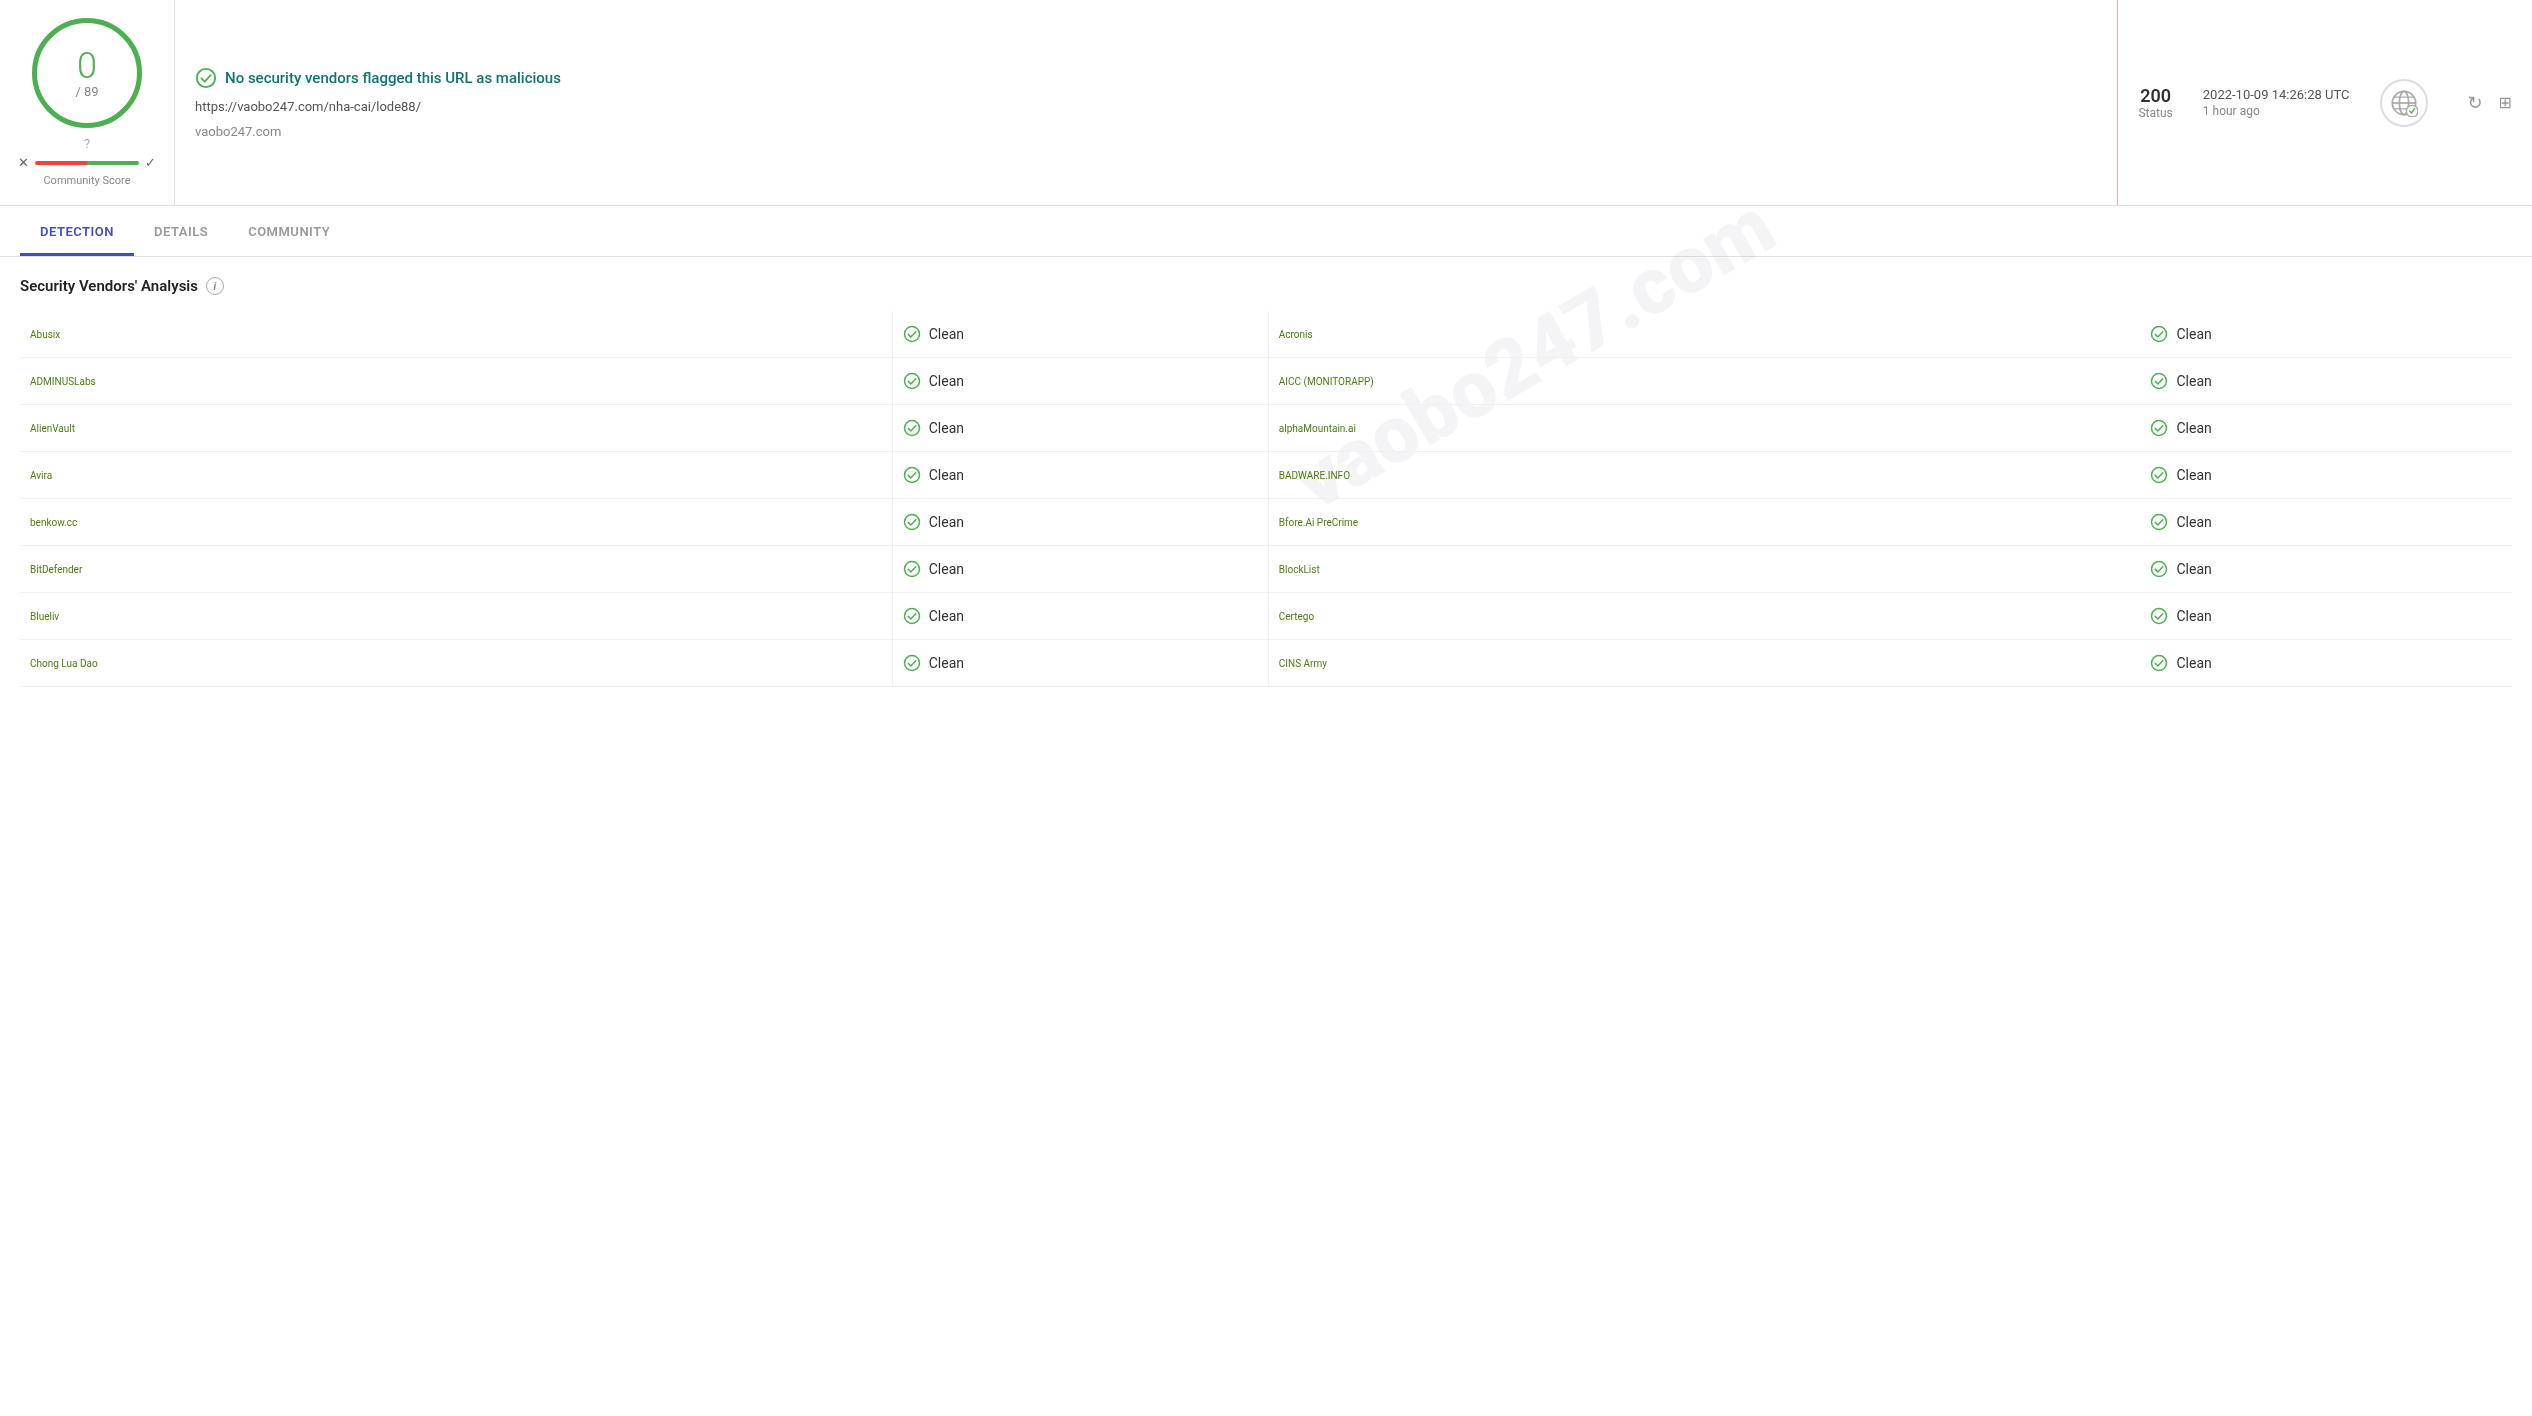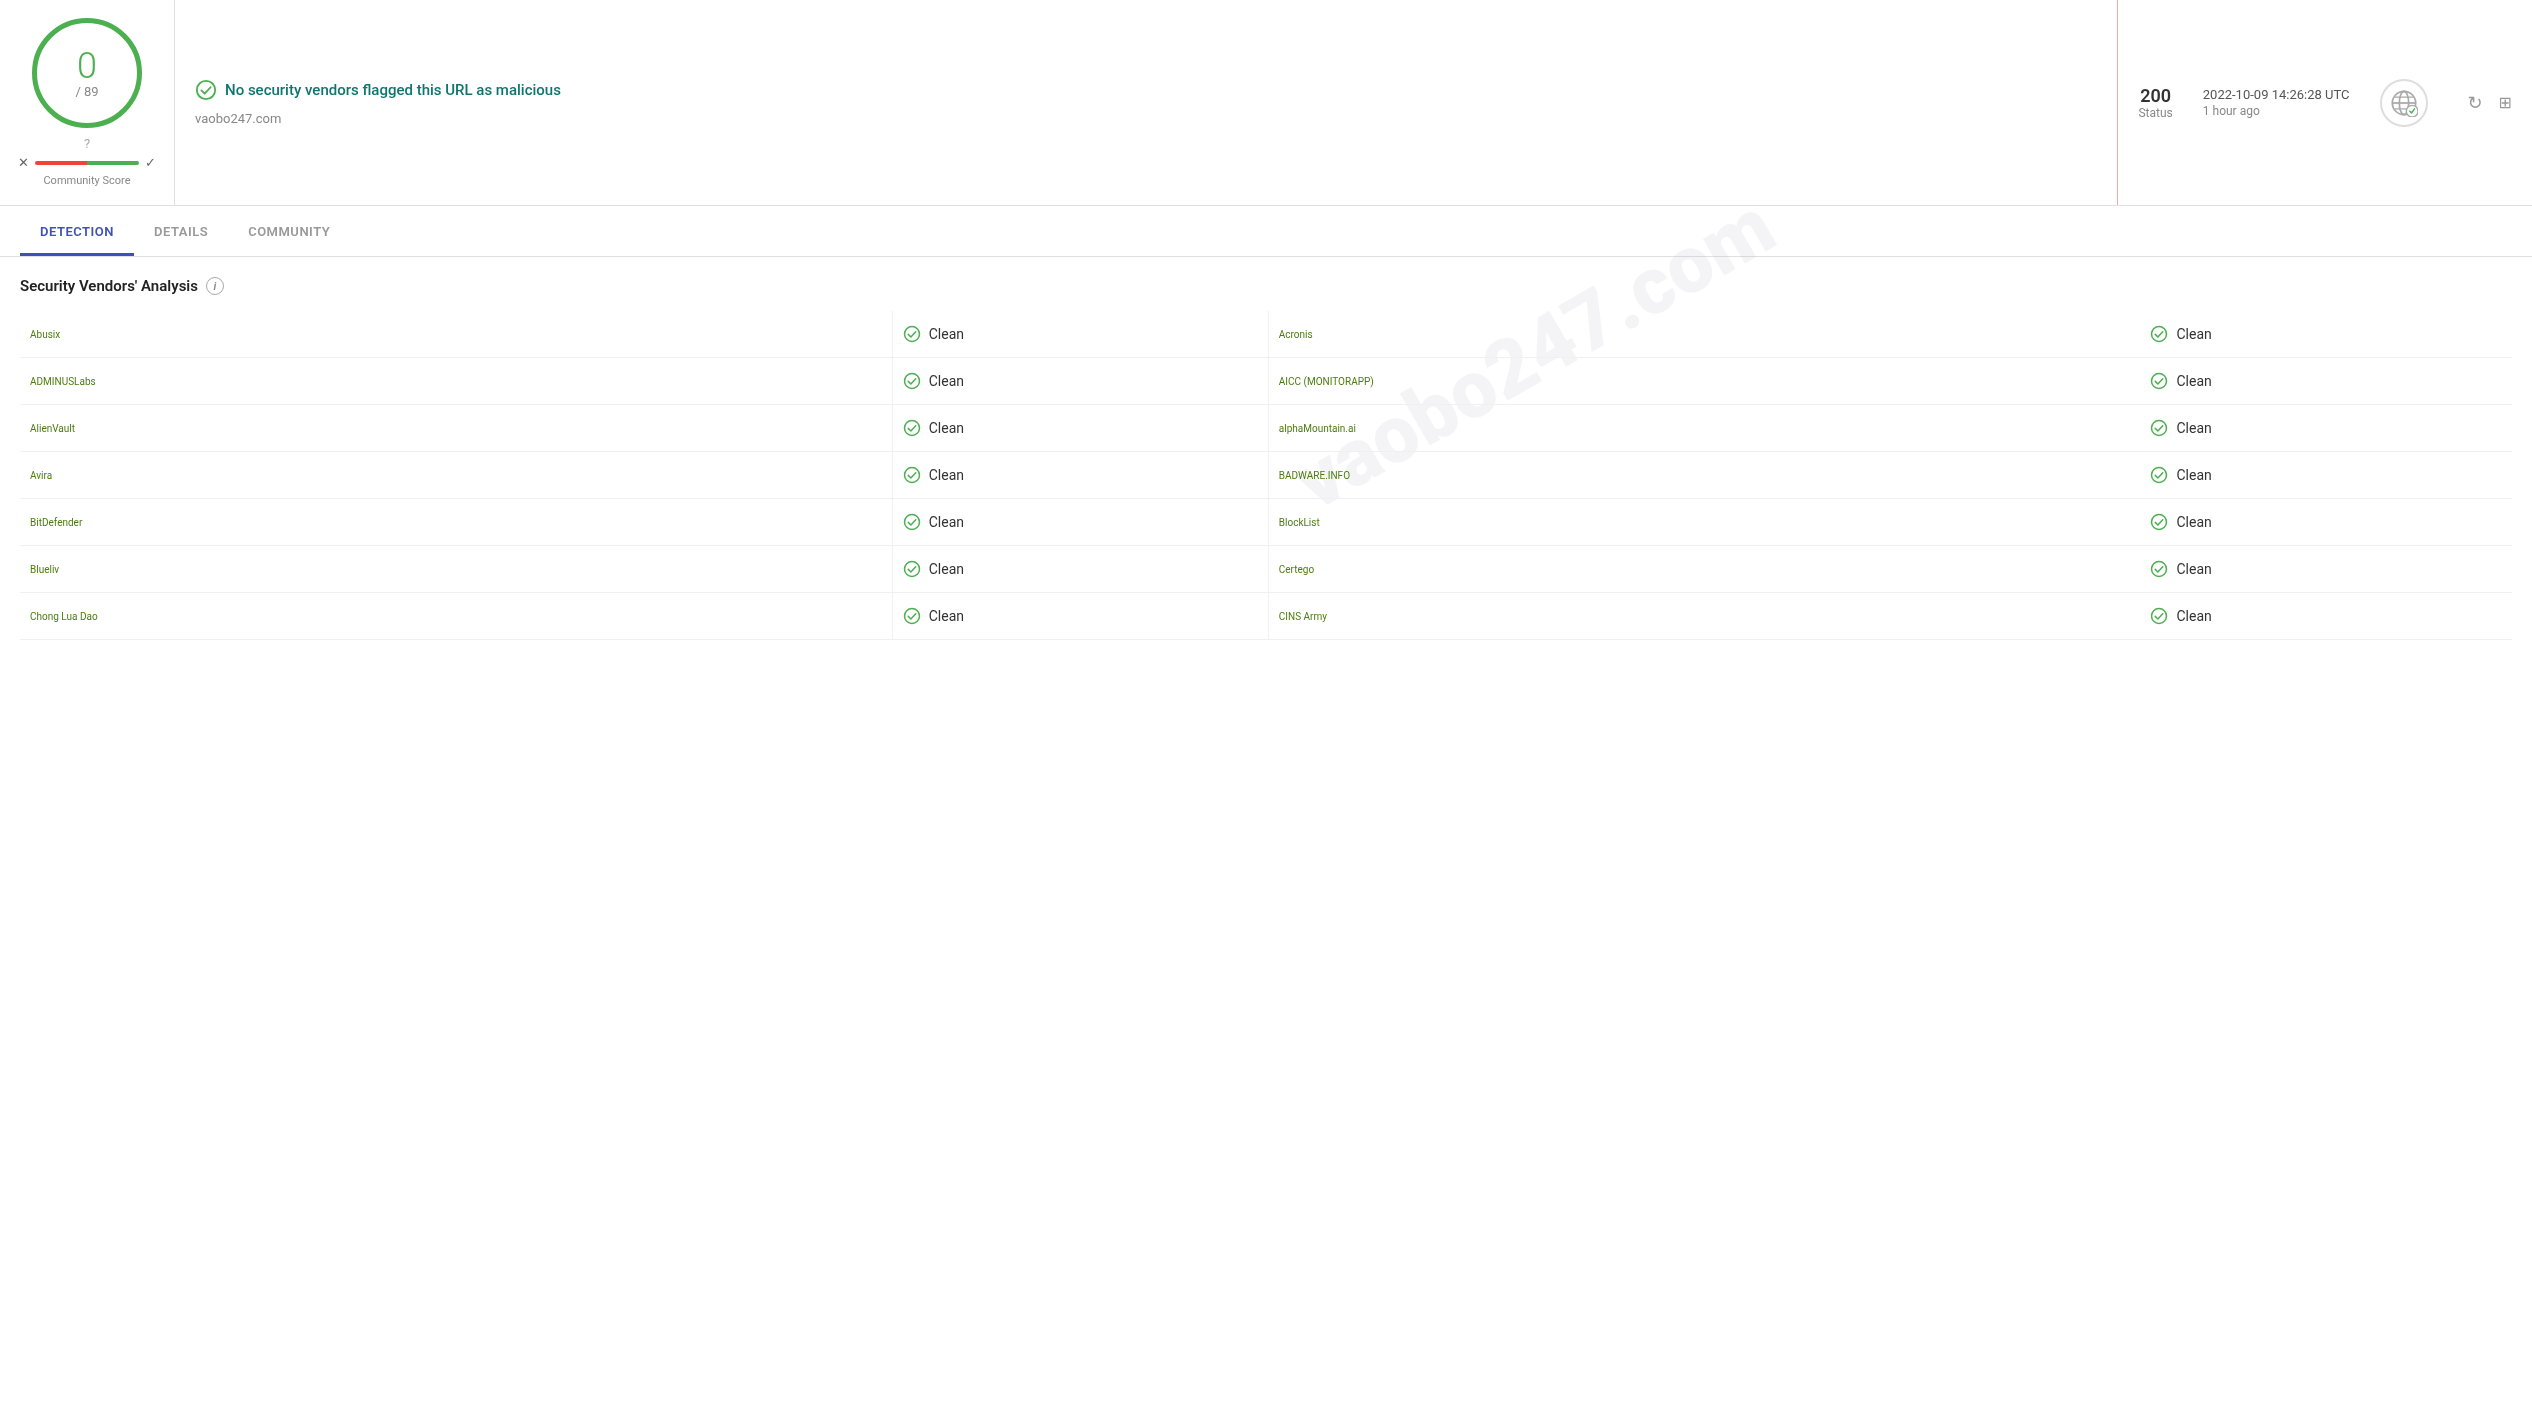--- a/index.html
+++ b/index.html
@@ -260,20 +260,21 @@
   </div>
 
   <div class="info-panel">
     <div class="clean-notice">
       <svg width="22" height="22" viewBox="0 0 24 24" fill="none">
         <circle cx="12" cy="12" r="10" stroke="#4caf50" stroke-width="2"></circle>
         <path d="M7 12.5l3.5 3.5 6.5-7" stroke="#4caf50" stroke-width="2" stroke-linecap="round" stroke-linejoin="round"></path>
       </svg>
       <span>No security vendors flagged this URL as malicious</span>
     </div>
+    <div class="url-line">https://vaobo247.com/nha-cai/lode88/</div>
     <div class="domain-line">vaobo247.com</div>
   </div>
 
   <div class="meta-panel">
     <div class="status-block">
       <div class="status-code">200</div>
       <div class="status-label">Status</div>
     </div>
     <div class="date-block">
       <div>2022-10-09 14:26:28 UTC</div>
@@ -395,20 +396,42 @@
       <div class="status-cell">
         <svg width="18" height="18" viewBox="0 0 24 24" fill="none">
           <circle cx="12" cy="12" r="10" stroke="#4caf50" stroke-width="2"></circle>
           <path d="M7 12.5l3.5 3.5 6.5-7" stroke="#4caf50" stroke-width="2" stroke-linecap="round" stroke-linejoin="round"></path>
         </svg>
         <span>Clean</span>
       </div>
     </td>
   </tr>
         <tr>
+    <td class="vendor-name col-left">benkow.cc</td>
+    <td class="col-left">
+      <div class="status-cell">
+        <svg width="18" height="18" viewBox="0 0 24 24" fill="none">
+          <circle cx="12" cy="12" r="10" stroke="#4caf50" stroke-width="2"></circle>
+          <path d="M7 12.5l3.5 3.5 6.5-7" stroke="#4caf50" stroke-width="2" stroke-linecap="round" stroke-linejoin="round"></path>
+        </svg>
+        <span>Clean</span>
+      </div>
+    </td>
+    <td class="vendor-name">Bfore.Ai PreCrime</td>
+    <td>
+      <div class="status-cell">
+        <svg width="18" height="18" viewBox="0 0 24 24" fill="none">
+          <circle cx="12" cy="12" r="10" stroke="#4caf50" stroke-width="2"></circle>
+          <path d="M7 12.5l3.5 3.5 6.5-7" stroke="#4caf50" stroke-width="2" stroke-linecap="round" stroke-linejoin="round"></path>
+        </svg>
+        <span>Clean</span>
+      </div>
+    </td>
+  </tr>
+        <tr>
     <td class="vendor-name col-left">BitDefender</td>
     <td class="col-left">
       <div class="status-cell">
         <svg width="18" height="18" viewBox="0 0 24 24" fill="none">
           <circle cx="12" cy="12" r="10" stroke="#4caf50" stroke-width="2"></circle>
           <path d="M7 12.5l3.5 3.5 6.5-7" stroke="#4caf50" stroke-width="2" stroke-linecap="round" stroke-linejoin="round"></path>
         </svg>
         <span>Clean</span>
       </div>
     </td>

